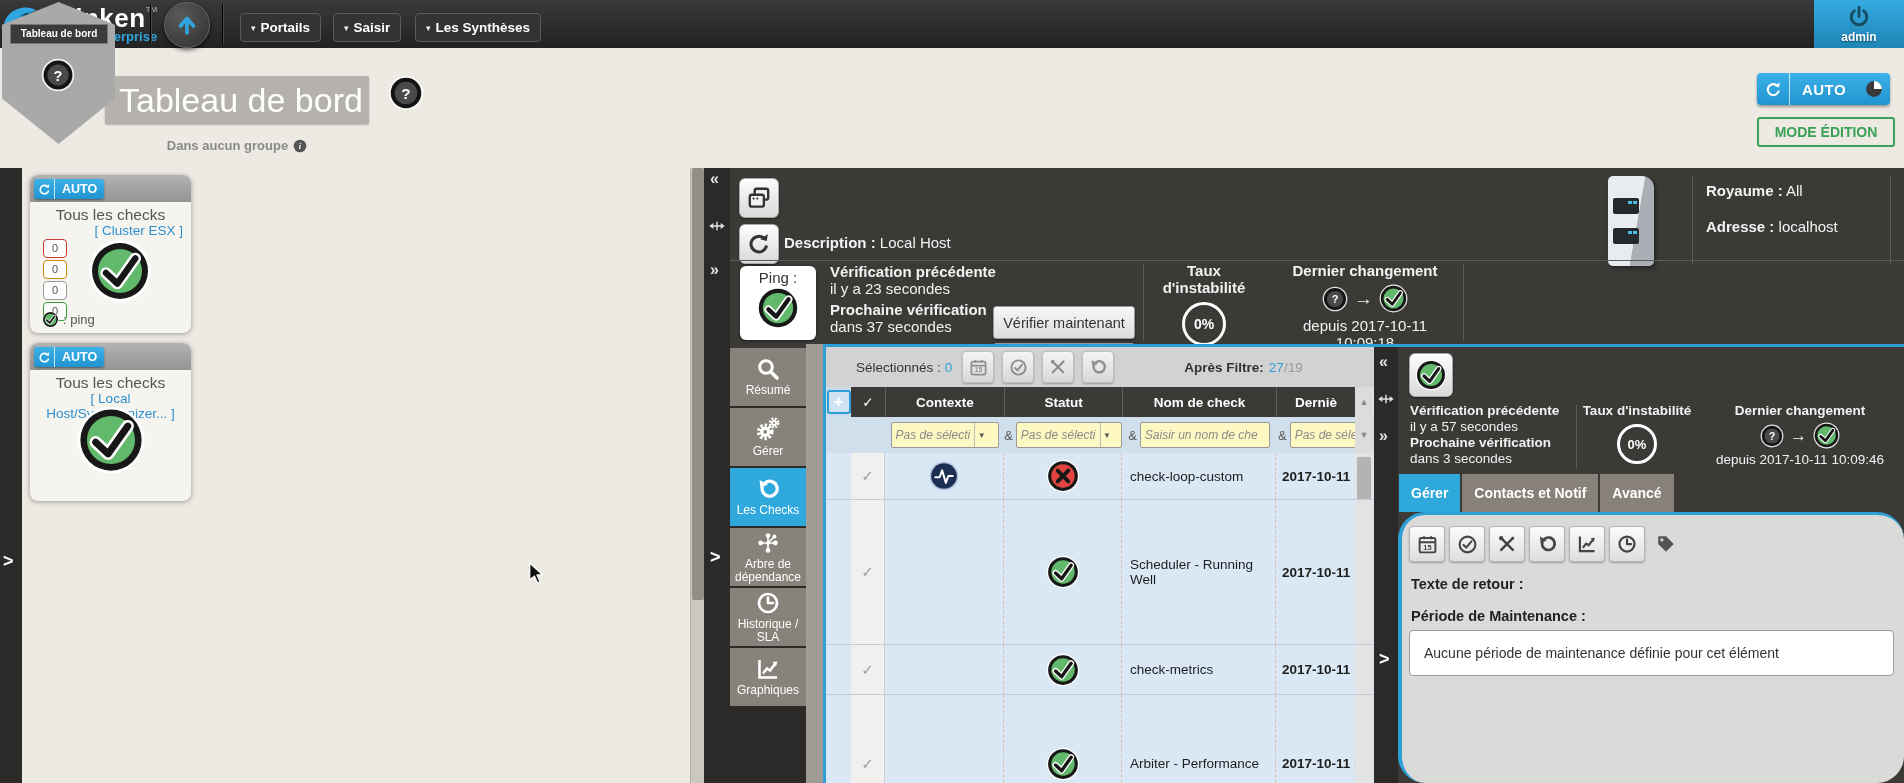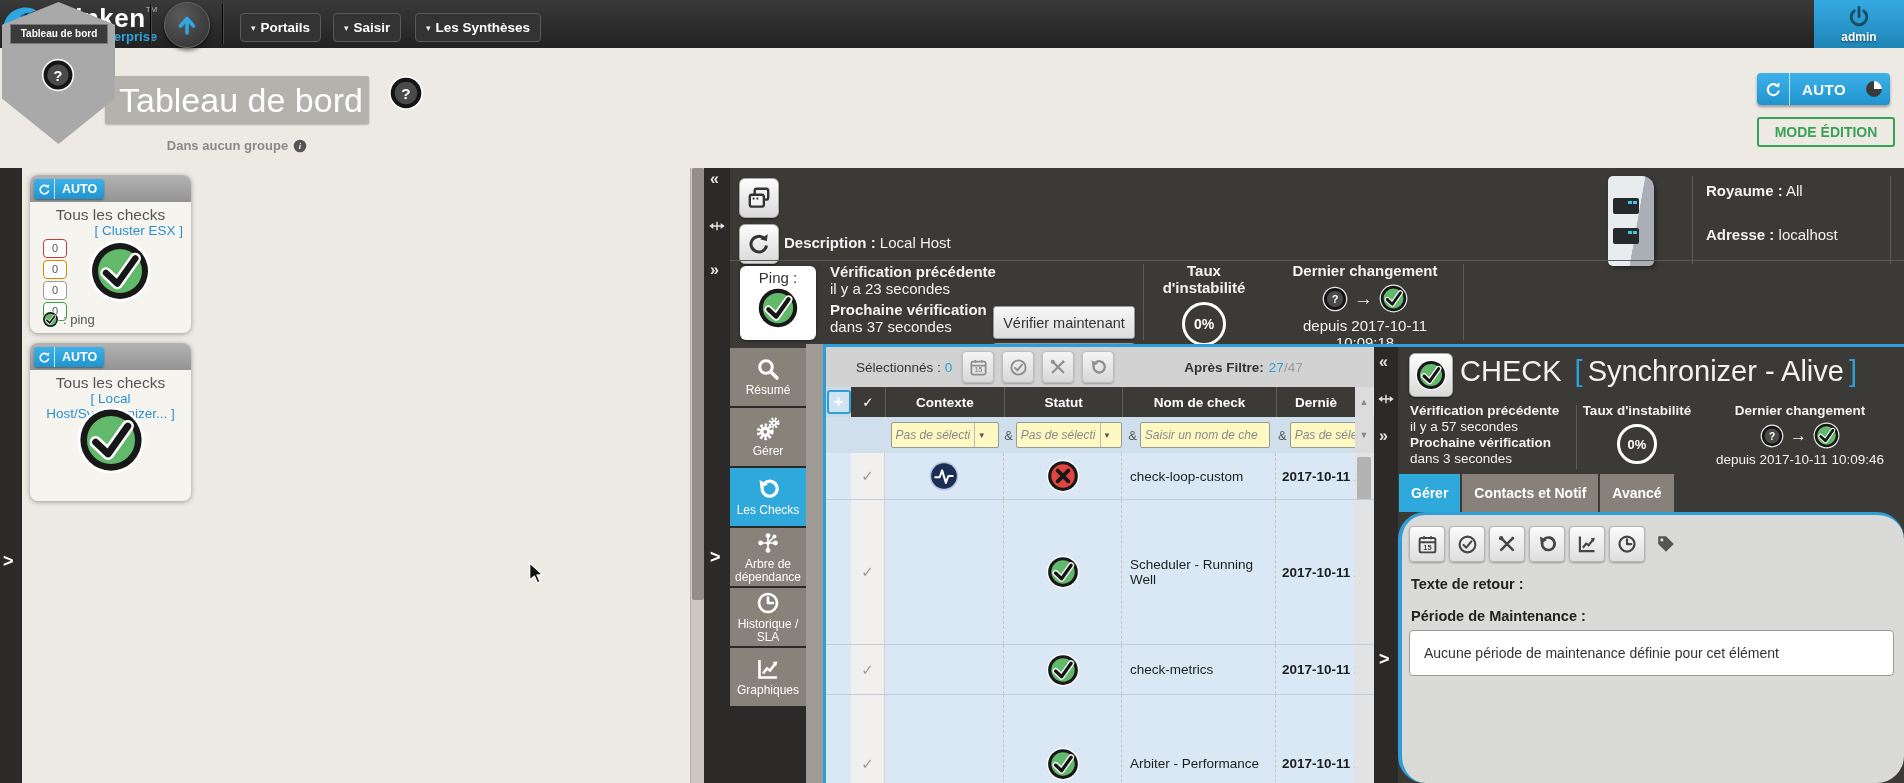--- a/index.html
+++ b/index.html
@@ -439,21 +439,21 @@
     <div class="slot" style="top:52px">
         <i style="left:15px"></i>
         <i style="left:20px"></i>
       </div>
   </div>
   <div class="abs vseplit" style="left:988px;top:8px;height:88px"></div>
   <div class="abs fs15" style="left:1002px;top:14px">
     <span class="blabel">Royaume :</span>
     <span>All</span>
   </div>
-  <div class="abs fs15" style="left:1002px;top:58px">
+  <div class="abs fs15" style="left:1002px;top:50px">
     <span class="blabel">Adresse :</span>
     <span>localhost</span>
   </div>
   <div class="abs vseplit" style="left:1186px;top:8px;height:88px"></div>
   <div class="abs hseplit" style="left:26px;top:92px;width:1174px"></div>
 
   <div class="abs pingcard" style="left:36px;top:98px;width:76px;height:74px">
     <div class="pl">Ping :</div>
     <svg width="44" height="44">
         <use href="#sym-ok"></use>
@@ -547,21 +547,21 @@
           <use href="#sym-tools"></use>
         </svg>
       </span>
     <span class="tico">
         <svg width="18" height="18">
           <use href="#sym-undo"></use>
         </svg>
       </span>
     <span style="margin-left:62px;font-weight:bold">Après Filtre:</span>
     <span style="color:#2d9fd6;margin-left:5px">27</span>
-    <span style="color:#9a9a9a">/47</span>
+    <span style="color:#9a9a9a">/19</span>
   </div>
   <div class="t-grid" id="thead">
     <div class="gz">
         <span id="plusbtn">+</span>
       </div>
     <div class="hc" style="border-left:none">✓</div>
     <div class="hc">Contexte</div>
     <div class="hc">Statut</div>
     <div class="hc">Nom de check</div>
     <div class="hc">Derniè</div>
@@ -671,24 +671,20 @@
         </svg>
     </div>
     <div class="abs stripicon" style="left:5px;top:81px">»</div>
     <div class="abs chevron" style="left:5px;top:303px">&gt;</div>
   </div>
   <div class="abs" id="rp-main">
     <div class="abs iconbtn-w" style="left:11px;top:6px;width:42px;height:42px">
       <svg width="32" height="32">
           <use href="#sym-ok"></use>
         </svg>
-    </div>
-    <div class="abs rtitle" style="left:62px;top:8px">
-      <span>CHECK</span>
-      <span class="br">[</span><span>Synchronizer - Alive</span><span class="br">]</span>
     </div>
     <div class="abs" style="left:12px;top:56px;width:160px">
       <div class="fs13 blabel">Vérification précédente</div>
       <div class="fs13">il y a 57 secondes</div>
       <div class="fs13 blabel">Prochaine vérification</div>
       <div class="fs13">dans 3 secondes</div>
     </div>
     <div class="abs vseplit" style="left:178px;top:58px;height:64px"></div>
     <div class="abs ctr" style="left:184px;top:56px;width:110px">
       <div class="fs13 blabel">Taux d'instabilité</div>

